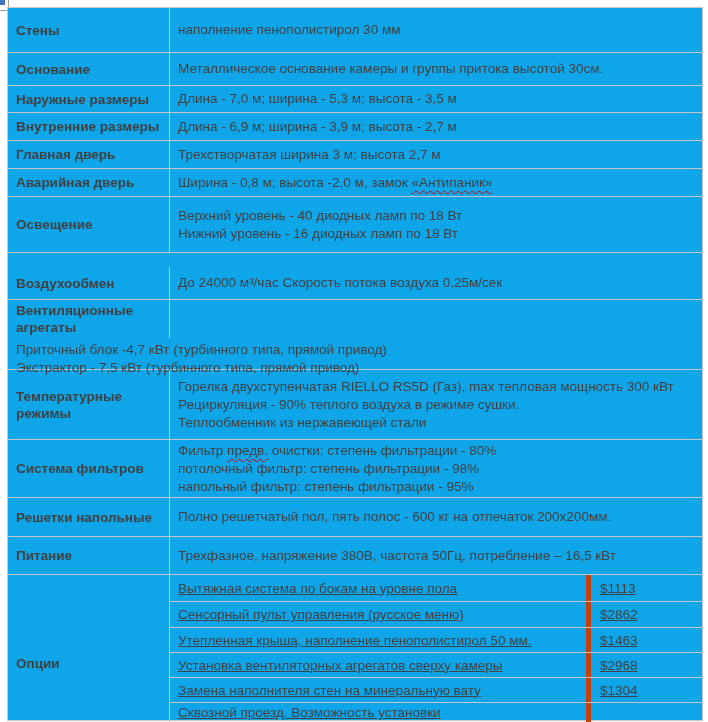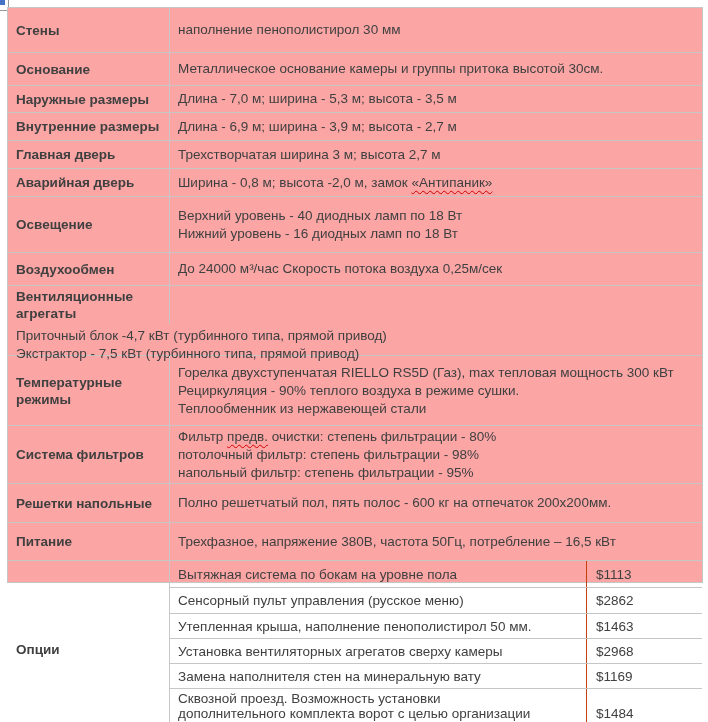--- a/index.html
+++ b/index.html
@@ -11,23 +11,23 @@
   
   .corner-handle{
     position:absolute;left:0;top:0;width:8px;height:10px;
     border-right:1px solid #9a9a9a;border-bottom:1px solid #9a9a9a;
     background:#ffffff;
   }
   .corner-handle .blue{
     position:absolute;left:0;top:0;width:5px;height:5px;background:#4472c4;
   }
   .spec-table{
-    position:absolute;left:7px;top:7px;width:696px;height:576px;
+    position:absolute;left:7px;top:7px;width:696px;height:714px;
     border:1px solid #c6c6c6;box-sizing:border-box;
-    display:flex;flex-direction:column;background:#fca5a5;
+    display:flex;flex-direction:column;background:#0ea5e9;
   }
   .row{
     display:flex;box-sizing:border-box;border-bottom:1px solid #c6c6c6;
     flex:0 0 auto;
   }
   .row:last-child{border-bottom:none;flex:1 1 auto;}
   .label-cell{
     width:162px;box-sizing:border-box;border-right:1px solid #c6c6c6;
     display:flex;align-items:center;padding:2px 6px 2px 8px;
     font-weight:bold;line-height:17px;flex:0 0 auto;
@@ -39,37 +39,38 @@
   .line{white-space:normal;}
   .sp{
     text-decoration-line:underline;
     text-decoration-style:wavy;
     text-decoration-color:#cf0000;
     text-decoration-thickness:1px;
     text-underline-offset:3px;
   }
   
   .h0{height:45px;} .h1{height:33px;} .h2{height:27px;} .h3{height:28px;}
-  .h4{height:28px;} .h5{height:28px;justify-content:flex-end;} .h6{height:56px;} .h7{height:33px;}
+  .h4{height:28px;} .h5{height:28px;justify-content:flex-end;} .h6{height:56px;} .h7{height:33px;margin-top:14px;}
   .h8{height:70px;flex-direction:column;} .h9{height:70px;} .h10{height:58px;} .h11{height:39px;}
   .h12{height:38px;}
   
   .options-right{flex:1 1 auto;display:flex;flex-direction:column;}
   .opt-row{
     display:flex;box-sizing:border-box;border-bottom:1px solid #c6c6c6;
     flex:0 0 auto;
+    text-decoration:underline;
   }
   .opt-row:last-child{border-bottom:none;flex:1 1 auto;}
   .o0{height:27px;} .o1{height:26px;} .o2{height:25px;} .o3{height:25px;} .o4{height:25px;}
   .opt-text{
     flex:1 1 auto;display:flex;flex-direction:column;justify-content:center;
     padding:2px 6px 2px 8px;box-sizing:border-box;line-height:15px;
   }
   .opt-price{
-    width:116px;flex:0 0 auto;box-sizing:border-box;border-left:1px solid #c2410c;
+    width:116px;flex:0 0 auto;box-sizing:border-box;border-left:5px solid #c2410c;
     display:flex;align-items:center;padding:2px 4px 2px 9px;margin-left:44px;
   }
 </style>
 </head>
 <body>
 
 <div class="corner-handle">
     <span class="blue"></span>
   </div>
 
@@ -201,21 +202,21 @@
         <div class="opt-text">
             <div class="line">Установка вентиляторных агрегатов сверху камеры</div>
           </div>
         <div class="opt-price">$2968</div>
       </div>
 
       <div class="opt-row o4">
         <div class="opt-text">
             <div class="line">Замена наполнителя стен на минеральную вату</div>
           </div>
-        <div class="opt-price">$1169</div>
+        <div class="opt-price">$1304</div>
       </div>
 
       <div class="opt-row">
         <div class="opt-text">
             <div class="line">Сквозной проезд. Возможность установки дополнительного комплекта ворот с целью организации сквозного проезда.</div>
           </div>
         <div class="opt-price">$1484</div>
       </div>
 
     </div>

